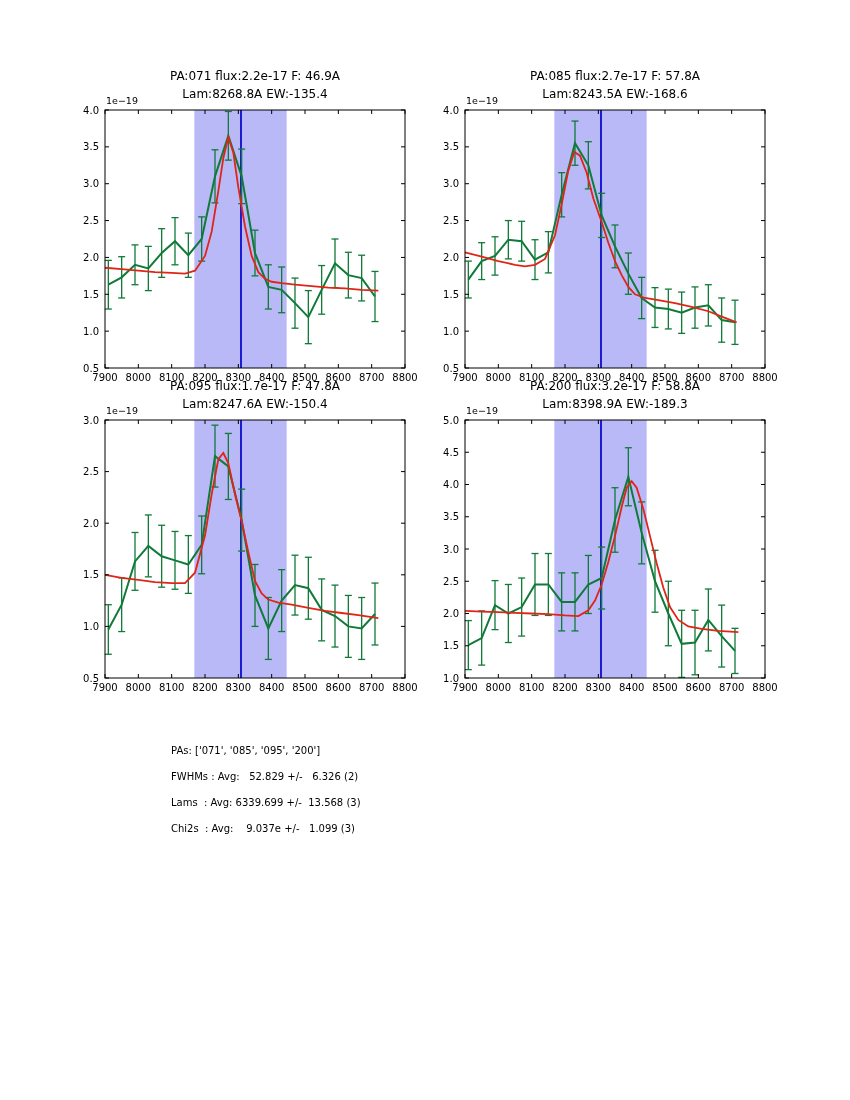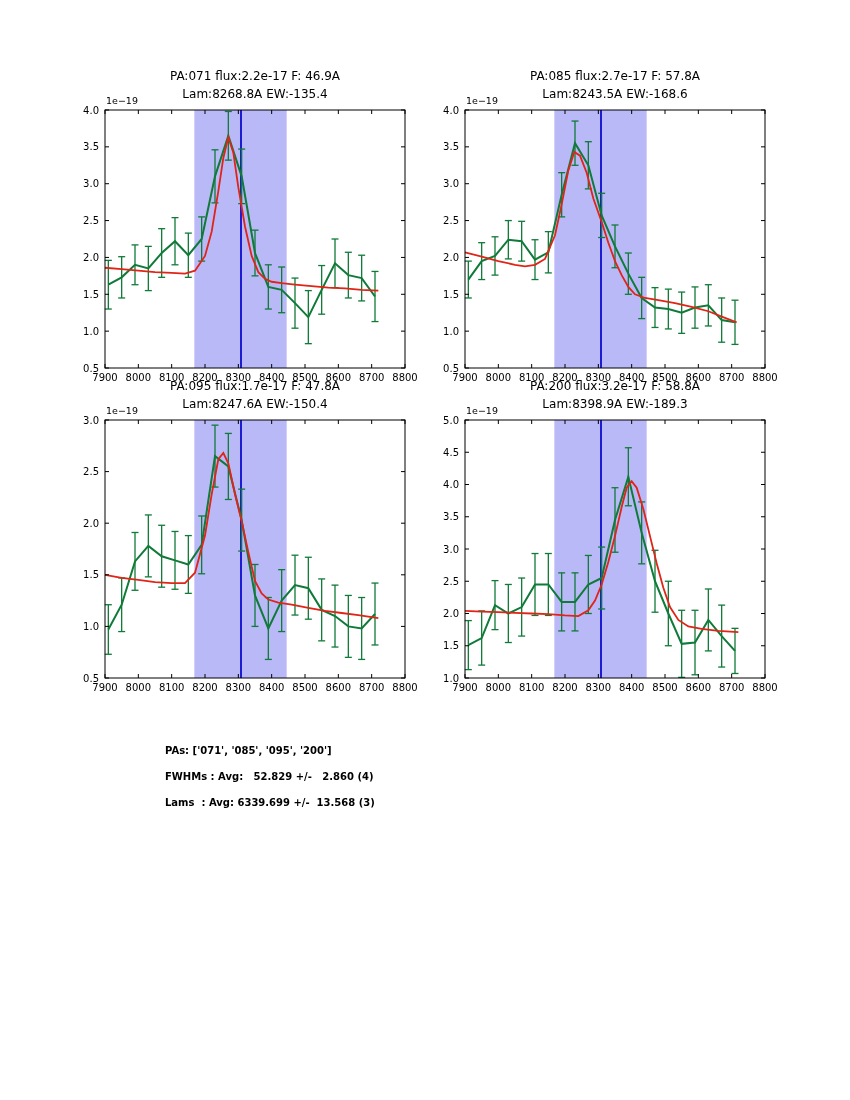--- a/index.html
+++ b/index.html
@@ -7,23 +7,22 @@
     position:relative;
     width:850px;height:1100px;
     background:#ffffff;
     font-family:"DejaVu Sans", sans-serif;
     overflow:hidden;
   }
   #figure-svg{position:absolute;left:0;top:0;}
   svg text{font-family:"DejaVu Sans", sans-serif;fill:#000000;}
   .summary{
     position:absolute;
-    left:165px;
+    left:171px;
     top:738px;
-    font-weight:bold;
   }
   .sline{
     white-space:pre;
     font-size:10px;
     color:#000000;
     line-height:26px;
     height:26px;
   }
 </style>
 </head>
@@ -557,16 +556,17 @@
           <text x="459" y="423.5" text-anchor="end" font-size="10px">5.0</text>
         </g>
         <text x="466" y="414" text-anchor="start" font-size="9.5px">1e−19</text>
         <text x="615" y="390" text-anchor="middle" font-size="12px">PA:200 flux:3.2e-17 F: 58.8A</text>
         <text x="615" y="408" text-anchor="middle" font-size="12px">Lam:8398.9A EW:-189.3</text>
       </g>
     </svg>
 
   <div class="summary">
     <div class="sline">PAs: ['071', '085', '095', '200']</div>
-    <div class="sline">FWHMs : Avg:   52.829 +/-   2.860 (4)</div>
+    <div class="sline">FWHMs : Avg:   52.829 +/-   6.326 (2)</div>
     <div class="sline">Lams  : Avg: 6339.699 +/-  13.568 (3)</div>
+    <div class="sline">Chi2s  : Avg:    9.037e +/-   1.099 (3)</div>
   </div>
 </div>
 
 </body></html>

